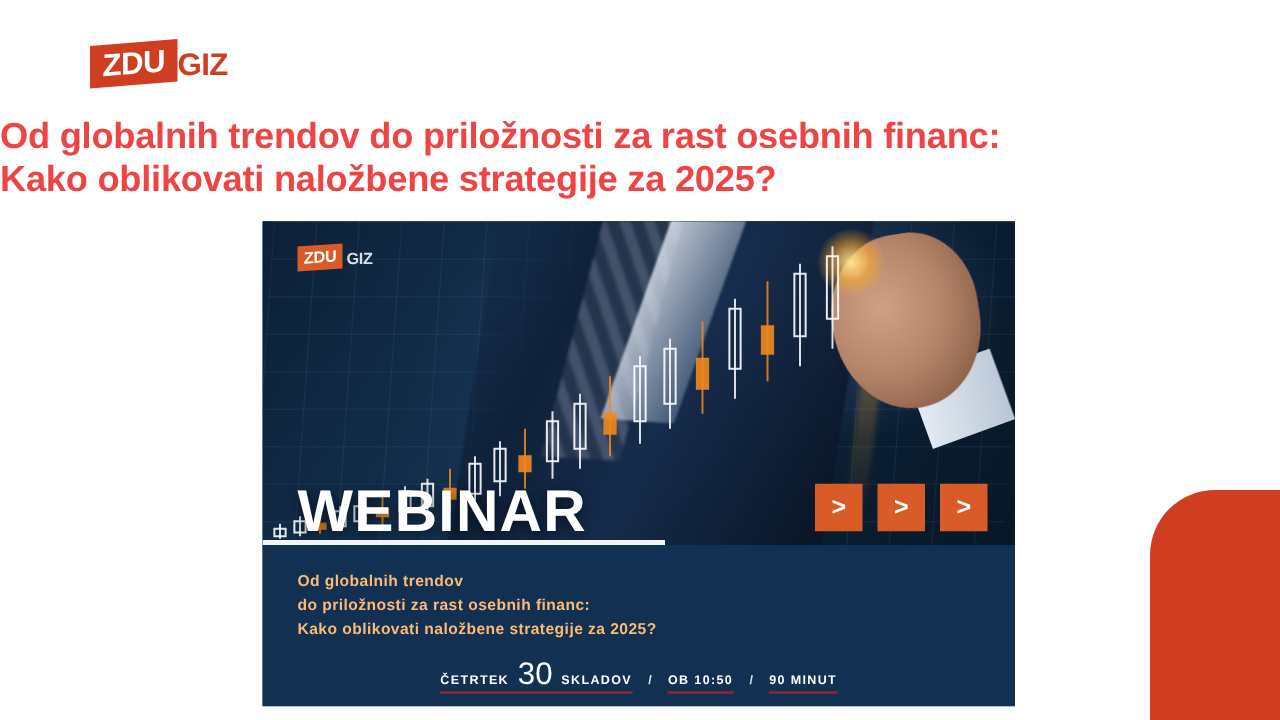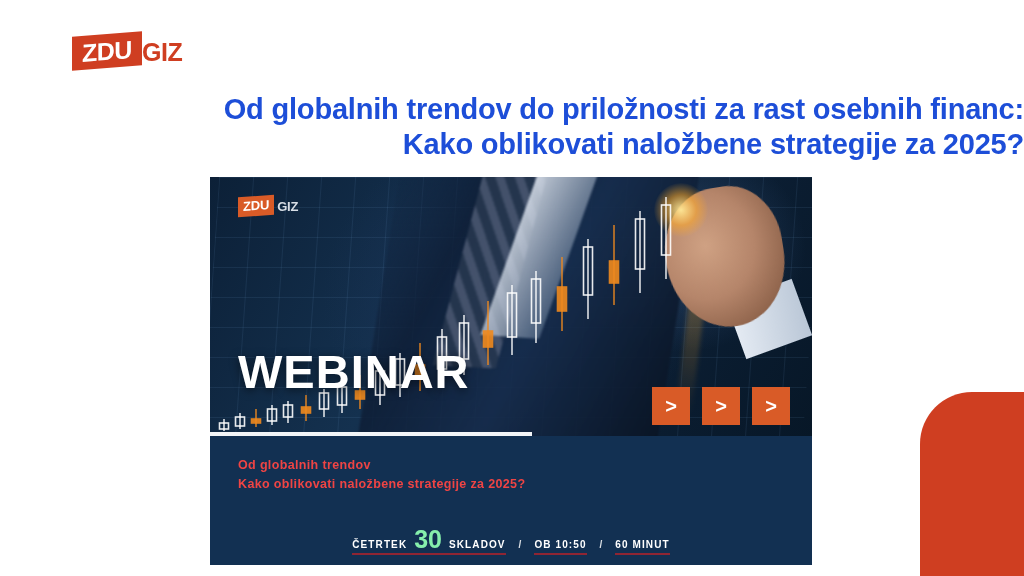--- a/index.html
+++ b/index.html
@@ -47,22 +47,22 @@
     margin-left:8px; padding-top:6px;
     color:#cf3e21; font-size:7.2px; font-weight:bold;
     line-height:9.6px; letter-spacing:0.25px;
     text-transform:uppercase;
   }
   .logo-tagline .muted{ color:#d88a74; }
 
   
   .headline{
     position:absolute; left:0; top:92px; width:1024px;
-    text-align:right;
-    color:#1d4ed8;
+    text-align:left;
+    color:#ef4444;
     font-size:29px; font-weight:bold; line-height:35px;
     letter-spacing:-0.2px;
   }
   .headline .l2{ display:block; }
 
   
   .card{
     position:absolute; left:210px; top:177px;
     width:602px; height:388px;
     background:#0e2748;
@@ -125,22 +125,22 @@
   .pen-beam{
     position:absolute; right:108px; top:28px; width:16px; height:210px;
     background:linear-gradient(to bottom, rgba(255,200,70,.9), rgba(255,170,40,.25), rgba(255,160,30,0));
     transform:rotate(7deg); filter:blur(2px);
   }
   
   .candles{ position:absolute; left:0; bottom:0; width:602px; height:262px; }
 
   
   .webinar-row{
-    position:absolute; left:0; top:170px; width:602px; height:72px;
-    display:flex; align-items:flex-start;
+    position:absolute; left:0; top:196px; width:602px; height:72px;
+    display:flex; align-items:center;
   }
   .webinar{
     margin-left:28px;
     color:#ffffff; font-size:47px; font-weight:bold;
     letter-spacing:1px; line-height:50px;
     text-shadow:0 2px 10px rgba(0,0,0,.55);
   }
   .arrows{
     position:absolute; right:22px; top:210px;
     display:flex; gap:12px;
@@ -155,36 +155,36 @@
     width:322px; height:4px; background:#f2f5f8;
   }
 
   
   .card-bottom{
     position:absolute; left:0; top:259px; width:602px; height:129px;
     background:#123052;
   }
   .desc{
     position:absolute; left:28px; top:20px;
-    color:#ef4444; font-size:12.5px; font-weight:bold;
+    color:#fdba74; font-size:12.5px; font-weight:bold;
     line-height:19px; letter-spacing:.35px;
   }
   .meta{
     position:absolute; left:0; top:92px; width:602px;
     display:flex; align-items:baseline; justify-content:center; gap:13px;
   }
   .meta-chunk{
     display:flex; align-items:baseline; gap:7px;
     border-bottom:2px solid #8f2533; padding-bottom:3px;
   }
   .meta-word{
     color:#ffffff; font-size:10px; font-weight:bold; letter-spacing:1.1px;
   }
   .meta-day{
-    color:#86efac; font-size:25px; font-weight:bold; letter-spacing:0px;
+    color:#ffffff; font-size:25px; font-weight:normal; letter-spacing:0px;
     line-height:22px;
   }
   .meta-sep{
     color:#ffffff; font-size:10px; font-weight:bold; opacity:.85;
   }
 
   
   .card-logo{ position:absolute; left:28px; top:19px; display:flex; align-items:center; }
   .card-logo-zdu{
     background:#d95b27; color:#ffffff;
@@ -288,32 +288,33 @@
     <div class="arrow-btn">&gt;</div>
     <div class="arrow-btn">&gt;</div>
     <div class="arrow-btn">&gt;</div>
   </div>
 
   <div class="divider"></div>
 
   <div class="card-bottom">
     <div class="desc">
       <div>Od globalnih trendov</div>
+      <div>do priložnosti za rast osebnih financ:</div>
       <div>Kako oblikovati naložbene strategije za 2025?</div>
     </div>
 
     <div class="meta">
       <div class="meta-chunk">
         <span class="meta-word">ČETRTEK</span>
         <span class="meta-day">30</span>
         <span class="meta-word">SKLADOV</span>
       </div>
       <span class="meta-sep">/</span>
       <div class="meta-chunk">
         <span class="meta-word">OB 10:50</span>
       </div>
       <span class="meta-sep">/</span>
       <div class="meta-chunk">
-        <span class="meta-word">60 MINUT</span>
+        <span class="meta-word">90 MINUT</span>
       </div>
     </div>
   </div>
 </div>
 
 </body></html>

